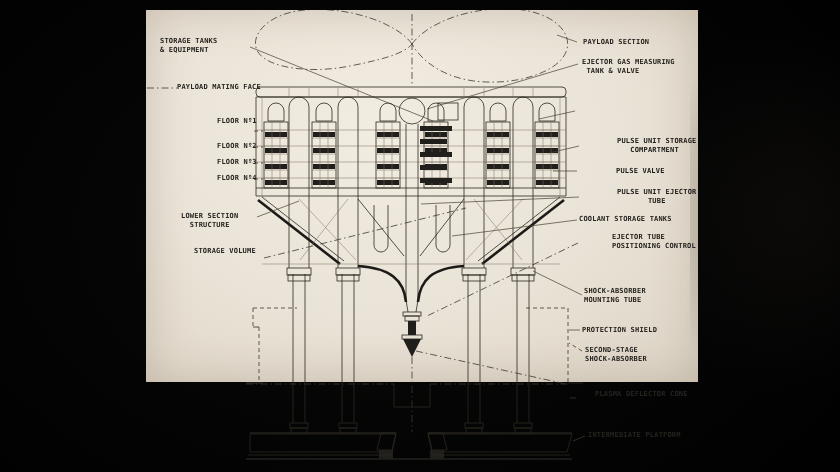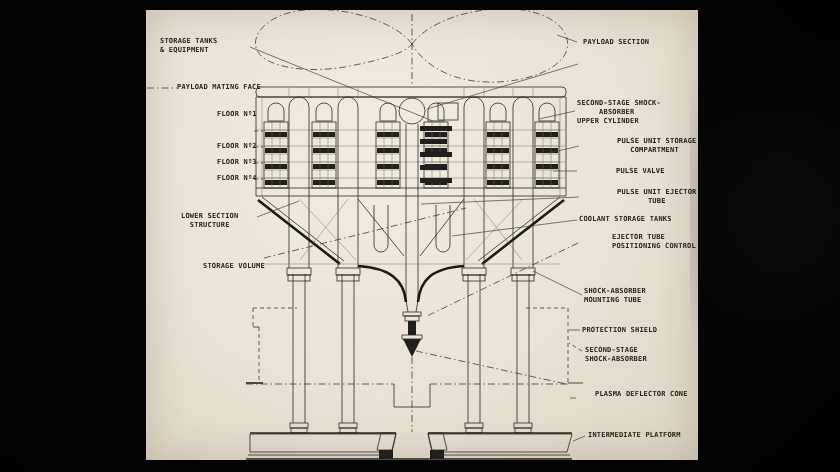--- a/index.html
+++ b/index.html
@@ -1,21 +1,21 @@
 <!DOCTYPE html>
 <html><head>
 <meta charset="utf-8">
 <style>
   html,body{margin:0;padding:0;background:#000;}
   #screen{position:relative;width:840px;height:472px;overflow:hidden;
           background:radial-gradient(ellipse 620px 420px at 46% 48%, #0b0a09 0%, #040404 55%, #000 100%);
           font-family:"DejaVu Sans Mono", monospace;}
   #screen:after{content:"";position:absolute;right:0;top:0;width:150px;height:472px;
           background:radial-gradient(ellipse 220px 260px at 70% 45%, rgba(28,24,20,.35), transparent 70%);pointer-events:none;}
-  #page{position:absolute;left:146px;top:10px;width:552px;height:450px;
+  #page{position:absolute;left:146px;top:10px;width:552px;height:372px;
         background:radial-gradient(ellipse at 42% 32%, #f2ece1 0%, #eae3d7 52%, #dcd4c5 100%);
         box-shadow:inset 0 0 46px rgba(96,74,50,.22);}
   #page svg{position:absolute;left:0;top:0;}
   .lbl{position:absolute;font-size:7px;line-height:9px;letter-spacing:.2px;color:#26241f;
        white-space:pre;font-weight:600;}
   .lbl.b{font-weight:700;color:#1b1a16;margin-left:34px;}
   
   .s  {fill:none;stroke:#2b2820;stroke-width:.8;}
   .s2 {fill:none;stroke:#23211c;stroke-width:1.6;}
   .hv {fill:none;stroke:#1d1b17;stroke-width:2.6;}
@@ -215,32 +215,31 @@
         <line class="da" x1="582" y1="351" x2="569" y2="343"></line>
         <line class="dd" x1="416" y1="351" x2="566" y2="384"></line>
         <line class="led" x1="570" y1="398" x2="576" y2="398"></line>
         <line class="led" x1="585" y1="436" x2="573" y2="441"></line>
       </g>
     </svg>
 
     <div class="lbl" style="left:14px;top:27px;">STORAGE TANKS
 &amp; EQUIPMENT</div>
     <div class="lbl" style="left:31px;top:73px;">PAYLOAD MATING FACE</div>
-    <div class="lbl" style="left:71px;top:100px;">FLOOR Nº1</div>
+    <div class="lbl" style="left:71px;top:107px;">FLOOR Nº1</div>
     <div class="lbl" style="left:71px;top:132px;">FLOOR Nº2</div>
     <div class="lbl" style="left:71px;top:148px;">FLOOR Nº3</div>
     <div class="lbl" style="left:71px;top:164px;">FLOOR Nº4</div>
     <div class="lbl" style="left:35px;top:202px;">LOWER SECTION
   STRUCTURE</div>
-    <div class="lbl" style="left:48px;top:252px;margin-left:9px;">STORAGE VOLUME</div>
+    <div class="lbl" style="left:48px;top:237px;">STORAGE VOLUME</div>
 
     <div class="lbl" style="left:437px;top:28px;">PAYLOAD SECTION</div>
-    <div class="lbl" style="left:431px;top:89px;">SECOND-STAGE SHOCK-
-     ABSORBER
-UPPER CYLINDER</div>
+    <div class="lbl" style="left:436px;top:48px;">EJECTOR GAS MEASURING
+ TANK &amp; VALVE</div>
     <div class="lbl b" style="left:437px;top:127px;">PULSE UNIT STORAGE
    COMPARTMENT</div>
     <div class="lbl b" style="left:436px;top:157px;">PULSE VALVE</div>
     <div class="lbl b" style="left:437px;top:178px;">PULSE UNIT EJECTOR
        TUBE</div>
     <div class="lbl" style="left:433px;top:205px;">COOLANT STORAGE TANKS</div>
     <div class="lbl" style="left:433px;top:223px;margin-left:33px;">EJECTOR TUBE
 POSITIONING CONTROL</div>
     <div class="lbl" style="left:438px;top:277px;">SHOCK-ABSORBER
 MOUNTING TUBE</div>

